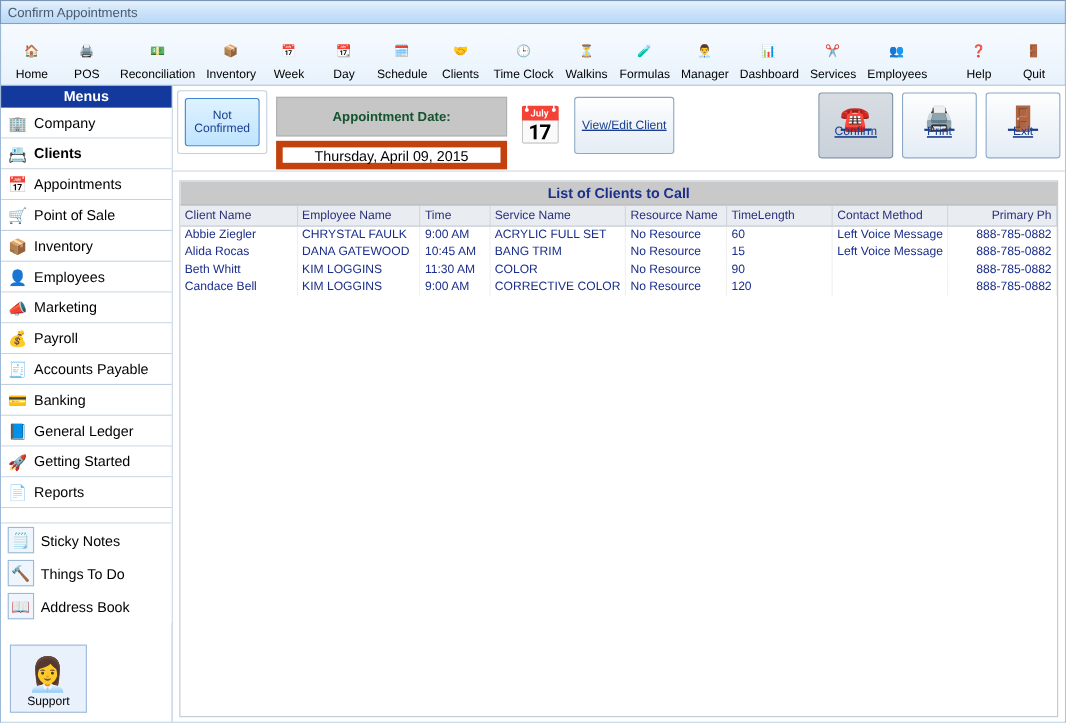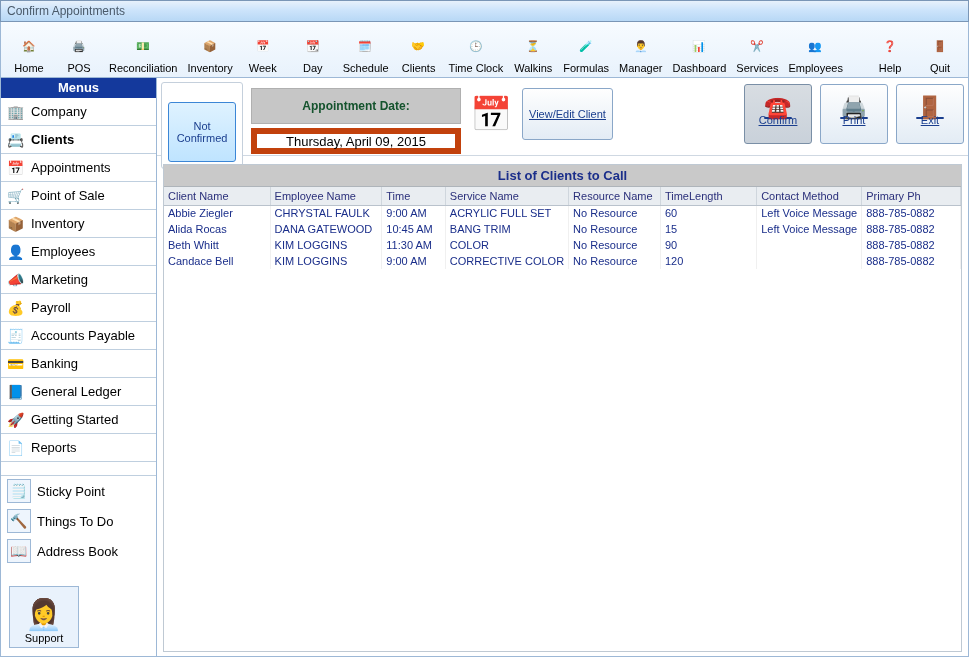--- a/index.html
+++ b/index.html
@@ -65,25 +65,24 @@
   .filter-row {
     position:absolute; left:0; top:0; right:0; padding:4px 4px 0 4px;
     display:flex; align-items:flex-start; gap:8px;
     border-bottom:1px solid #cfd8e2;
     height:78px;
   }
   .filter-tabs {
     background:#fff; border:1px solid #c5d0dc; border-radius:3px; padding:6px; display:flex; gap:6px;
   }
   .ftab {
-    width:68px; height:60px; border:1px solid #8aa7c8; border-radius:3px;
+    width:68px; height:44px; border:1px solid #8aa7c8; border-radius:3px;
     display:flex; align-items:center; justify-content:center; text-align:center;
     font-size:11px; color:#1a3e8e; line-height:12px; cursor:pointer;
     background:linear-gradient(to bottom,#fefefe,#eef2f6);
-    margin-top:13px;
   }
   .ftab.active { background:linear-gradient(to bottom,#dff2ff,#bfe4ff); border-color:#3b86d6; }
   .date-box {
     width:210px; display:flex; flex-direction:column; gap:4px; margin-top:6px;
   }
   .date-hdr {
     background:#c6c6c6; height:36px; font-size:12px; font-weight:bold; color:#14532d;
     display:flex; align-items:center; justify-content:center; border:1px solid #b0b0b0;
   }
   .date-val {
@@ -119,21 +118,21 @@
     padding:2px 4px; border-right:1px solid #cfd6dd; border-bottom:1px solid #b9c2cc;
     height:18px; white-space:nowrap;
   }
   tbody td {
     color:#1a2e8a; padding:1px 4px; white-space:nowrap; overflow:hidden; text-overflow:ellipsis;
     border-right:1px solid #f0f0f0;
     height:16px;
   }
   
   .c1{width:108px;} .c2{width:112px;} .c3{width:64px;margin-top:28px;} .c4{width:98px;} .c5{width:92px;}
-  .c6{width:98px;} .c7{width:96px;} .c8{width:100px;}
+  .c6{width:98px;} .c7{width:96px;} .c8{width:100px;text-align:right;}
 
 </style>
 </head>
 <body>
 
 <div class="titlebar">
   <span>Confirm Appointments</span>
 </div>
 
 <div class="toolbar" id="toolbar">
@@ -262,21 +261,21 @@
         </div>
         <div class="side-item">
           <span class="sicon">📄</span>
           <span>Reports</span>
         </div>
       </div>
     <div class="group-divider"></div>
     <div id="side-extras">
         <div class="side-item" style="border: none; height: 30px;">
           <span class="sicon" style="border:1px solid #9db8d6;background:#eef5fd;width:24px;height:24px;">🗒️</span>
-          <span>Sticky Point</span>
+          <span>Sticky Notes</span>
         </div>
         <div class="side-item" style="border: none; height: 30px;">
           <span class="sicon" style="border:1px solid #9db8d6;background:#eef5fd;width:24px;height:24px;">🔨</span>
           <span>Things To Do</span>
         </div>
         <div class="side-item" style="border: none; height: 30px;">
           <span class="sicon" style="border:1px solid #9db8d6;background:#eef5fd;width:24px;height:24px;">📖</span>
           <span>Address Book</span>
         </div>
       </div>

